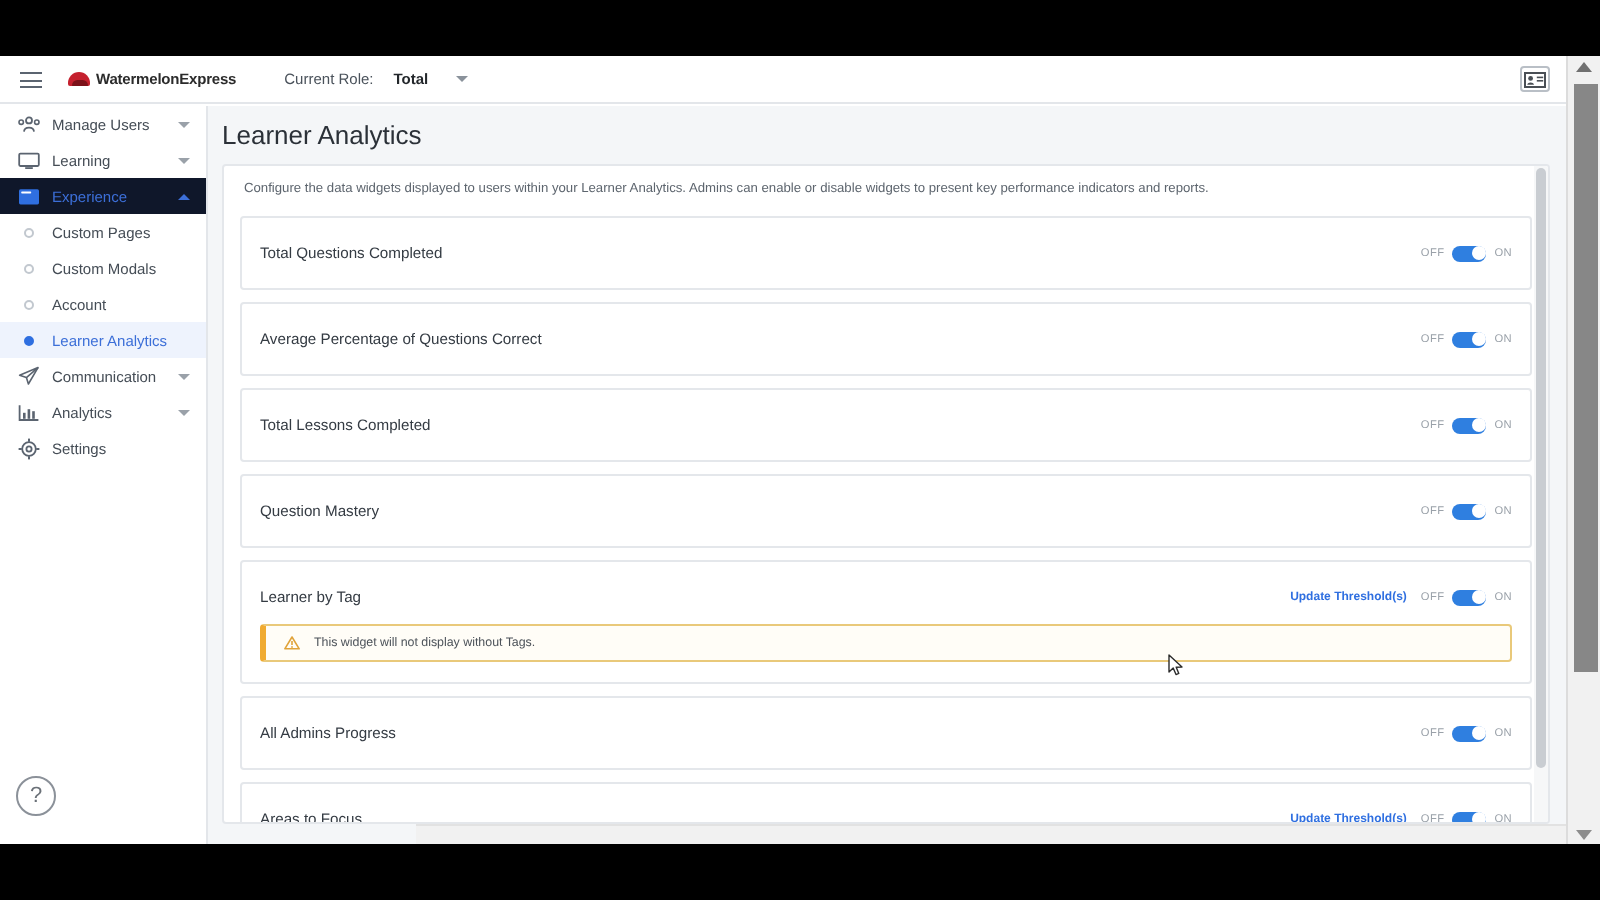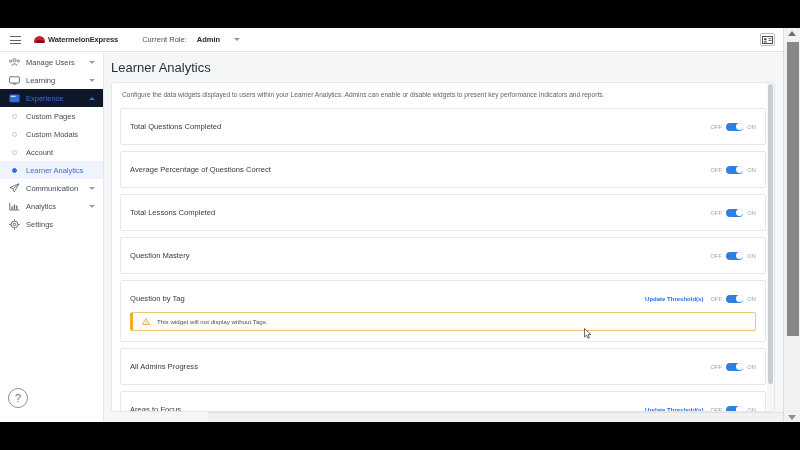--- a/index.html
+++ b/index.html
@@ -229,21 +229,21 @@
         <span></span>
           <span></span>
           <span></span>
       </div>
       <div class="brand">
         <div class="brand-mark"></div>
         <div class="brand-text">WatermelonExpress</div>
       </div>
       <div class="role-wrap">
         <span class="role-label">Current Role:</span>
-        <span class="role-value">Admin</span>
+        <span class="role-value">Total</span>
         <span class="chev-d"></span>
       </div>
       <div class="topbar-right">
         <div class="id-badge">
           <svg width="11" height="8" viewBox="0 0 11 8">
             <rect x="0.5" y="0.5" width="10" height="7" fill="none" stroke="#4a4f55" stroke-width="1"></rect>
             <circle cx="3.3" cy="3.2" r="1.2" fill="#4a4f55"></circle>
             <path d="M1.6 6.4 C1.9 4.9 4.7 4.9 5.0 6.4 Z" fill="#4a4f55"></path>
             <rect x="6.4" y="2.3" width="3.2" height="0.8" fill="#4a4f55"></rect>
             <rect x="6.4" y="4.0" width="3.2" height="0.8" fill="#4a4f55"></rect>
@@ -420,21 +420,21 @@
                       <span class="knob"></span>
                     </span>
                   <span class="t-on">ON</span>
                 </span>
               </span>
             </div>
           </div>
 
           <div class="wrow">
             <div class="wrow-head">
-              <span class="wrow-title">Question by Tag</span>
+              <span class="wrow-title">Learner by Tag</span>
               <span class="wrow-right">
                 <a class="threshold-link">Update Threshold(s)</a>
                 <span class="toggle-group">
                   <span class="t-off">OFF</span>
                   <span class="switch">
                       <span class="knob"></span>
                     </span>
                   <span class="t-on">ON</span>
                 </span>
               </span>

